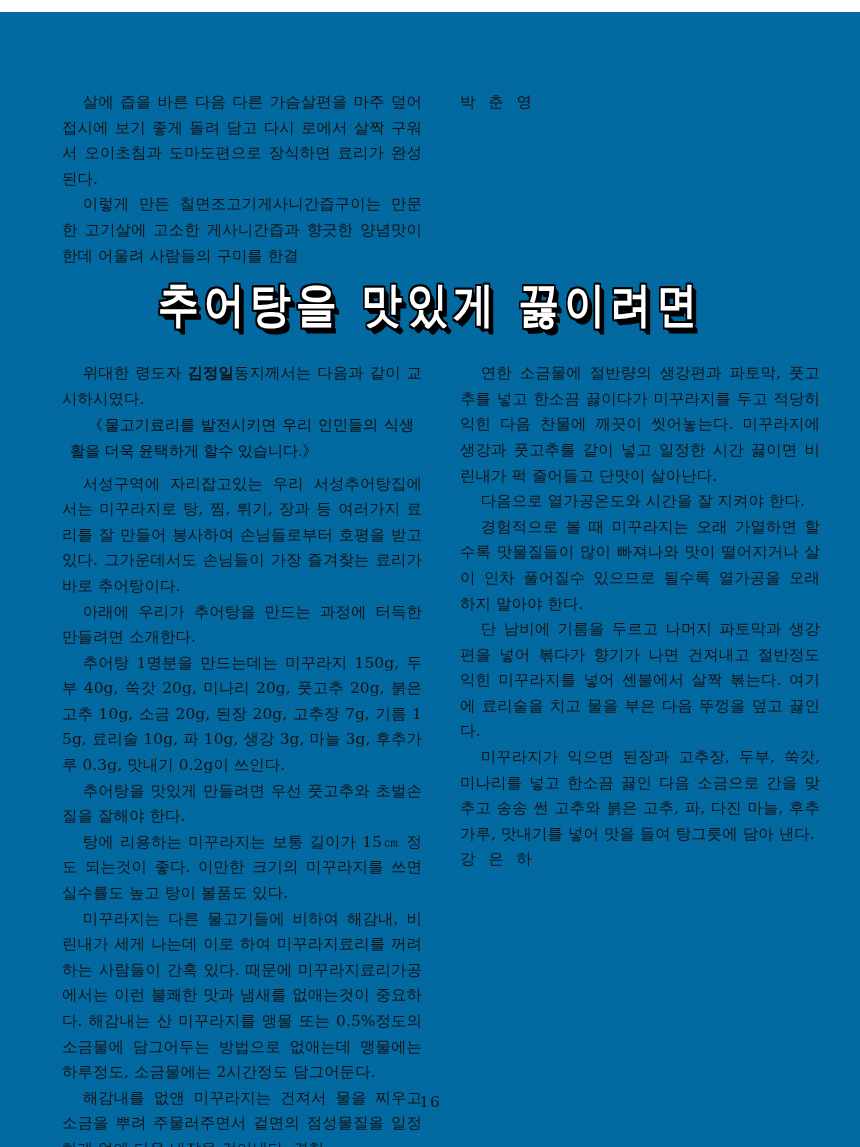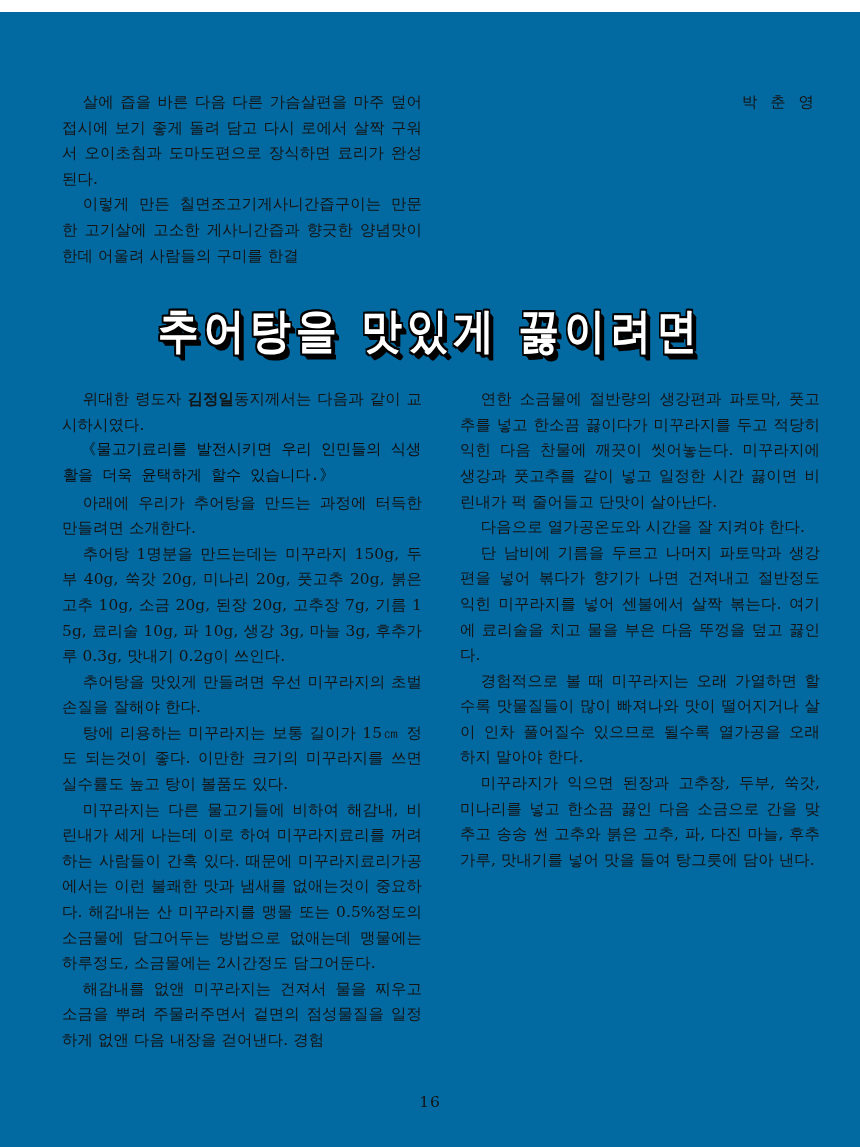--- a/index.html
+++ b/index.html
@@ -54,50 +54,48 @@
   }
   .p.noindent { text-indent: 0; }
 
   .p b, .p .bold {
     font-weight: 700;
     margin-top: 41px;
   }
 
   
   .quote {
-    margin: 1px;
-    font-family: Liberation Mono, monospace;
+    margin: 8px;
+    font-family: Liberation Sans, sans-serif;
     font-size: 15.1px;
     line-height: 25.6px;
     text-align: justify;
     text-justify: inter-character;
     word-break: break-all;
     text-indent: 1.2em;
     color: #0d0d0d;
   }
 
   
   .byline {
     margin: 0;
     font-size: 15.4px;
     line-height: 25.6px;
-    text-align: right;
     letter-spacing: 4px;
     padding-right: 2px;
     color: #141414;
   }
 
   
   .article-tail {
     margin-bottom: 0;
   }
 
   
   .headline-wrap {
-    margin-top: 26px;
     margin-bottom: 20px;
     text-align: center;
     height: 72px;
     display: flex;
     align-items: center;
     justify-content: center;
   }
   .headline {
     display: inline-block;
     font-family: "DejaVu Sans", "Liberation Sans", sans-serif;
@@ -162,37 +160,39 @@
   </div>
 
   <div class="cols recipe-cols">
 
     <div class="col">
 
       <p class="p"><span>위대한 령도자 </span><b class="bold">김정일</b><span>동지께서는 다음과 같이 교시하시였다.</span></p>
 
       <p class="quote">《물고기료리를 발전시키면 우리 인민들의 식생활을 더욱 윤택하게 할수 있습니다.》</p>
 
+      <p class="p">서성구역에 자리잡고있는 우리 서성추어탕집에서는 미꾸라지로 탕, 찜, 튀기, 장과 등 여러가지 료리를 잘 만들어 봉사하여 손님들로부터 호평을 받고있다. 그가운데서도 손님들이 가장 즐겨찾는 료리가 바로 추어탕이다.</p>
       <p class="p">아래에 우리가 추어탕을 만드는 과정에 터득한 만들려면 소개한다.</p>
       <p class="p">추어탕 1명분을 만드는데는 미꾸라지 150g, 두부 40g, 쑥갓 20g, 미나리 20g, 풋고추 20g, 붉은 고추 10g, 소금 20g, 된장 20g, 고추장 7g, 기름 15g, 료리술 10g, 파 10g, 생강 3g, 마늘 3g, 후추가루 0.3g, 맛내기 0.2g이 쓰인다.</p>
-      <p class="p">추어탕을 맛있게 만들려면 우선 미꾸라지의 초벌손질을 잘해야 한다.</p>
+      <p class="p">추어탕을 맛있게 만들려면 우선 풋고추와 초벌손질을 잘해야 한다.</p>
       <p class="p">탕에 리용하는 미꾸라지는 보통 길이가 15㎝ 정도 되는것이 좋다. 이만한 크기의 미꾸라지를 쓰면 실수률도 높고 탕이 볼품도 있다.</p>
       <p class="p">미꾸라지는 다른 물고기들에 비하여 해감내, 비린내가 세게 나는데 이로 하여 미꾸라지료리를 꺼려하는 사람들이 간혹 있다. 때문에 미꾸라지료리가공에서는 이런 불쾌한 맛과 냄새를 없애는것이 중요하다. 해감내는 산 미꾸라지를 맹물 또는 0.5%정도의 소금물에 담그어두는 방법으로 없애는데 맹물에는 하루정도, 소금물에는 2시간정도 담그어둔다.</p>
       <p class="p">해감내를 없앤 미꾸라지는 건져서 물을 찌우고 소금을 뿌려 주물러주면서 겉면의 점성물질을 일정하게 없앤 다음 내장을 걷어낸다. 경험</p>
 
     </div>
 
     <div class="col">
 
       <p class="p">연한 소금물에 절반량의 생강편과 파토막, 풋고추를 넣고 한소끔 끓이다가 미꾸라지를 두고 적당히 익힌 다음 찬물에 깨끗이 씻어놓는다. 미꾸라지에 생강과 풋고추를 같이 넣고 일정한 시간 끓이면 비린내가 퍽 줄어들고 단맛이 살아난다.</p>
       <p class="p">다음으로 열가공온도와 시간을 잘 지켜야 한다.</p>
+      <p class="p">경험적으로 볼 때 미꾸라지는 오래 가열하면 할수록 맛물질들이 많이 빠져나와 맛이 떨어지거나 살이 인차 풀어질수 있으므로 될수록 열가공을 오래 하지 말아야 한다.</p>
       <p class="p">단 남비에 기름을 두르고 나머지 파토막과 생강편을 넣어 볶다가 향기가 나면 건져내고 절반정도 익힌 미꾸라지를 넣어 센불에서 살짝 볶는다. 여기에 료리술을 치고 물을 부은 다음 뚜껑을 덮고 끓인다.</p>
-      <p class="p">경험적으로 볼 때 미꾸라지는 오래 가열하면 할수록 맛물질들이 많이 빠져나와 맛이 떨어지거나 살이 인차 풀어질수 있으므로 될수록 열가공을 오래 하지 말아야 한다.</p>
       <p class="p">미꾸라지가 익으면 된장과 고추장, 두부, 쑥갓, 미나리를 넣고 한소끔 끓인 다음 소금으로 간을 맞추고 송송 썬 고추와 붉은 고추, 파, 다진 마늘, 후추가루, 맛내기를 넣어 맛을 들여 탕그릇에 담아 낸다.</p>
 
+      <p class="byline">강 은 하</p>
 
     </div>
 
   </div>
 
   <div class="page-number">16</div>
 
 </div>
 
 </body></html>

